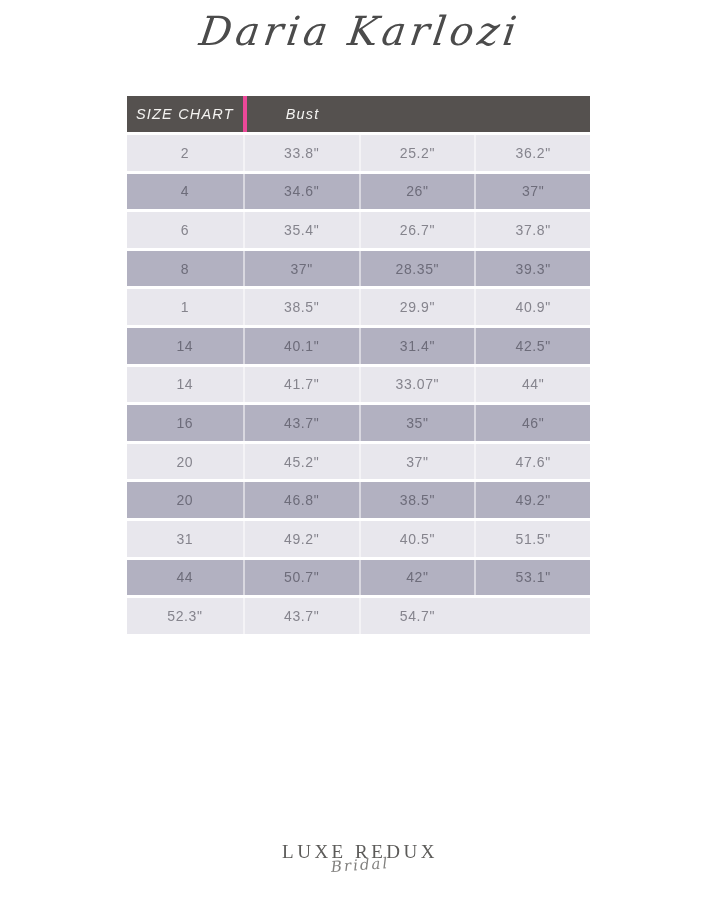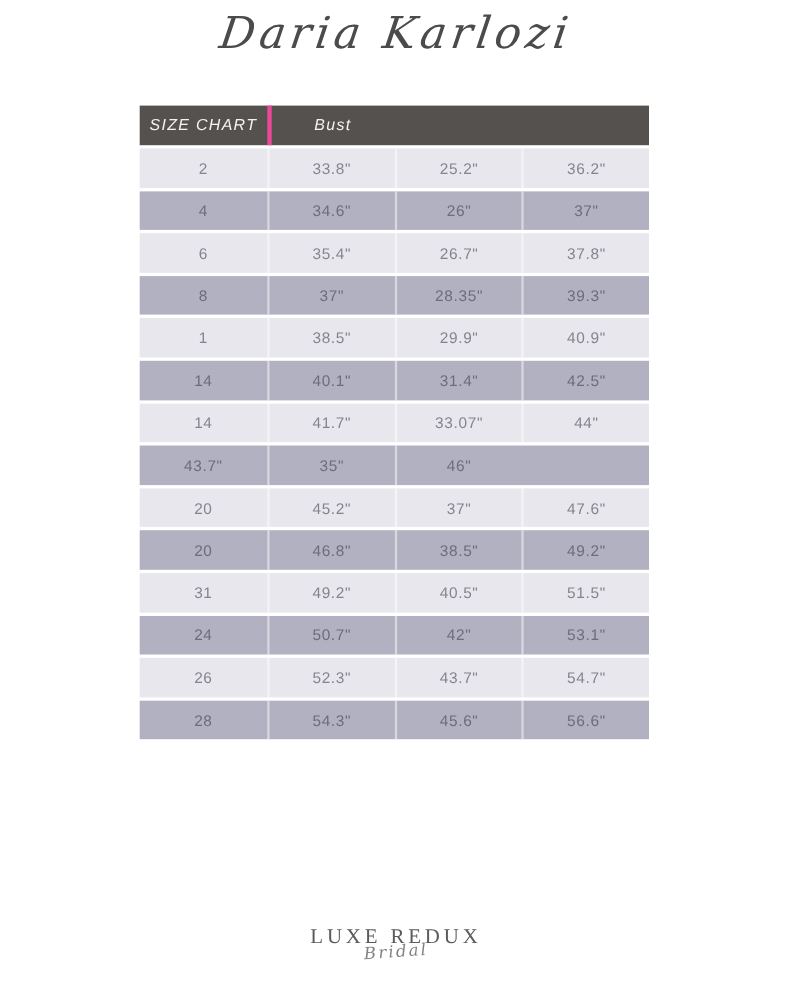--- a/index.html
+++ b/index.html
@@ -139,20 +139,21 @@
           <div class="cell">31.4"</div>
           <div class="cell">42.5"</div>
         </div>
         <div class="trow light">
           <div class="cell">14</div>
           <div class="cell">41.7"</div>
           <div class="cell">33.07"</div>
           <div class="cell">44"</div>
         </div>
         <div class="trow dark">
+          <div class="cell">16</div>
           <div class="cell">43.7"</div>
           <div class="cell">35"</div>
           <div class="cell">46"</div>
         </div>
         <div class="trow light">
           <div class="cell">20</div>
           <div class="cell">45.2"</div>
           <div class="cell">37"</div>
           <div class="cell">47.6"</div>
         </div>
@@ -162,36 +163,29 @@
           <div class="cell">38.5"</div>
           <div class="cell">49.2"</div>
         </div>
         <div class="trow light">
           <div class="cell">31</div>
           <div class="cell">49.2"</div>
           <div class="cell">40.5"</div>
           <div class="cell">51.5"</div>
         </div>
         <div class="trow dark">
-          <div class="cell">24</div>
+          <div class="cell">44</div>
           <div class="cell">50.7"</div>
           <div class="cell">42"</div>
           <div class="cell">53.1"</div>
         </div>
         <div class="trow light">
-          <div class="cell">26</div>
           <div class="cell">52.3"</div>
           <div class="cell">43.7"</div>
           <div class="cell">54.7"</div>
-        </div>
-        <div class="trow dark">
-          <div class="cell">28</div>
-          <div class="cell">54.3"</div>
-          <div class="cell">45.6"</div>
-          <div class="cell">56.6"</div>
         </div>
       </div>
   </div>
 
   <div class="footer">
     <div class="logo-main">LUXE REDUX</div>
     <div class="logo-script">Bridal</div>
   </div>
 
 </div>

